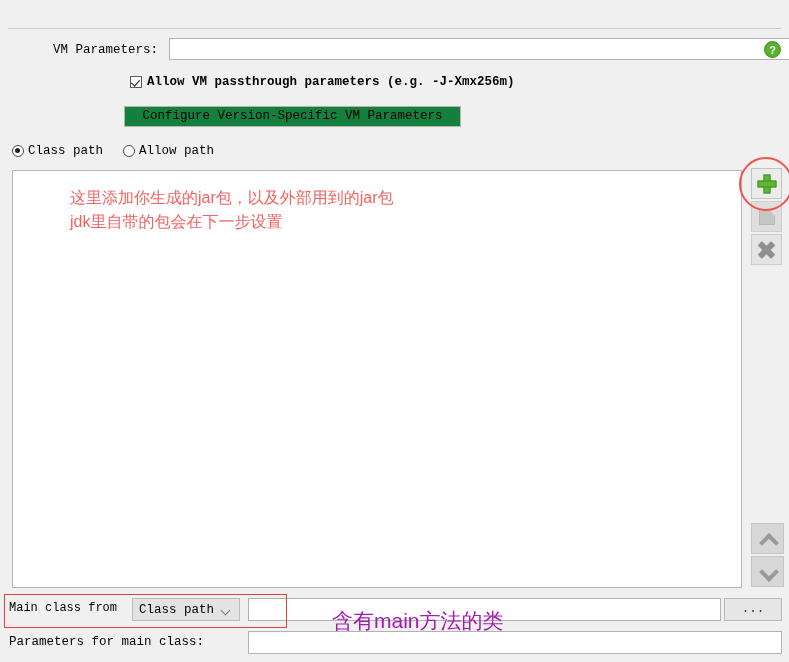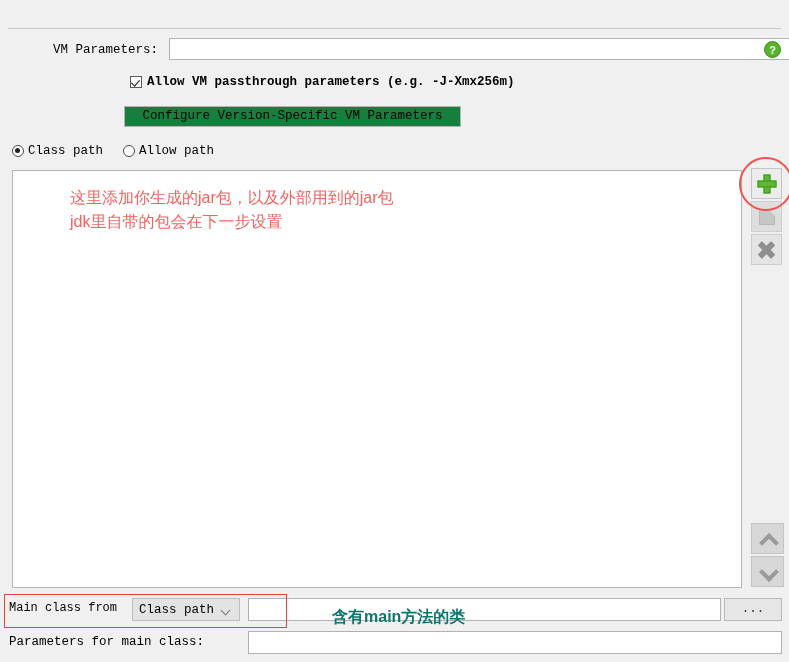--- a/index.html
+++ b/index.html
@@ -173,26 +173,25 @@
     font-family: "Liberation Sans", "DejaVu Sans", sans-serif;
     font-size: 16px;
     line-height: 24px;
     white-space: pre;
     pointer-events: none;
     margin-left: 40px;
   }
   #mainclass-annotation {
     position: absolute;
     left: 332px; top: 607px;
-    color: #0f766e;
+    color: #a21caf;
     font-family: "Liberation Sans", "DejaVu Sans", sans-serif;
-    font-size: 16px;
+    font-size: 21px;
     white-space: nowrap;
     pointer-events: none;
-    font-weight: bold;
   }
   #add-highlight-circle {
     position: absolute;
     left: 739px; top: 157px;
     width: 54px; height: 54px;
     border: 2px solid #ef5350;
     border-radius: 50%;
     box-sizing: border-box;
     pointer-events: none;
   }

